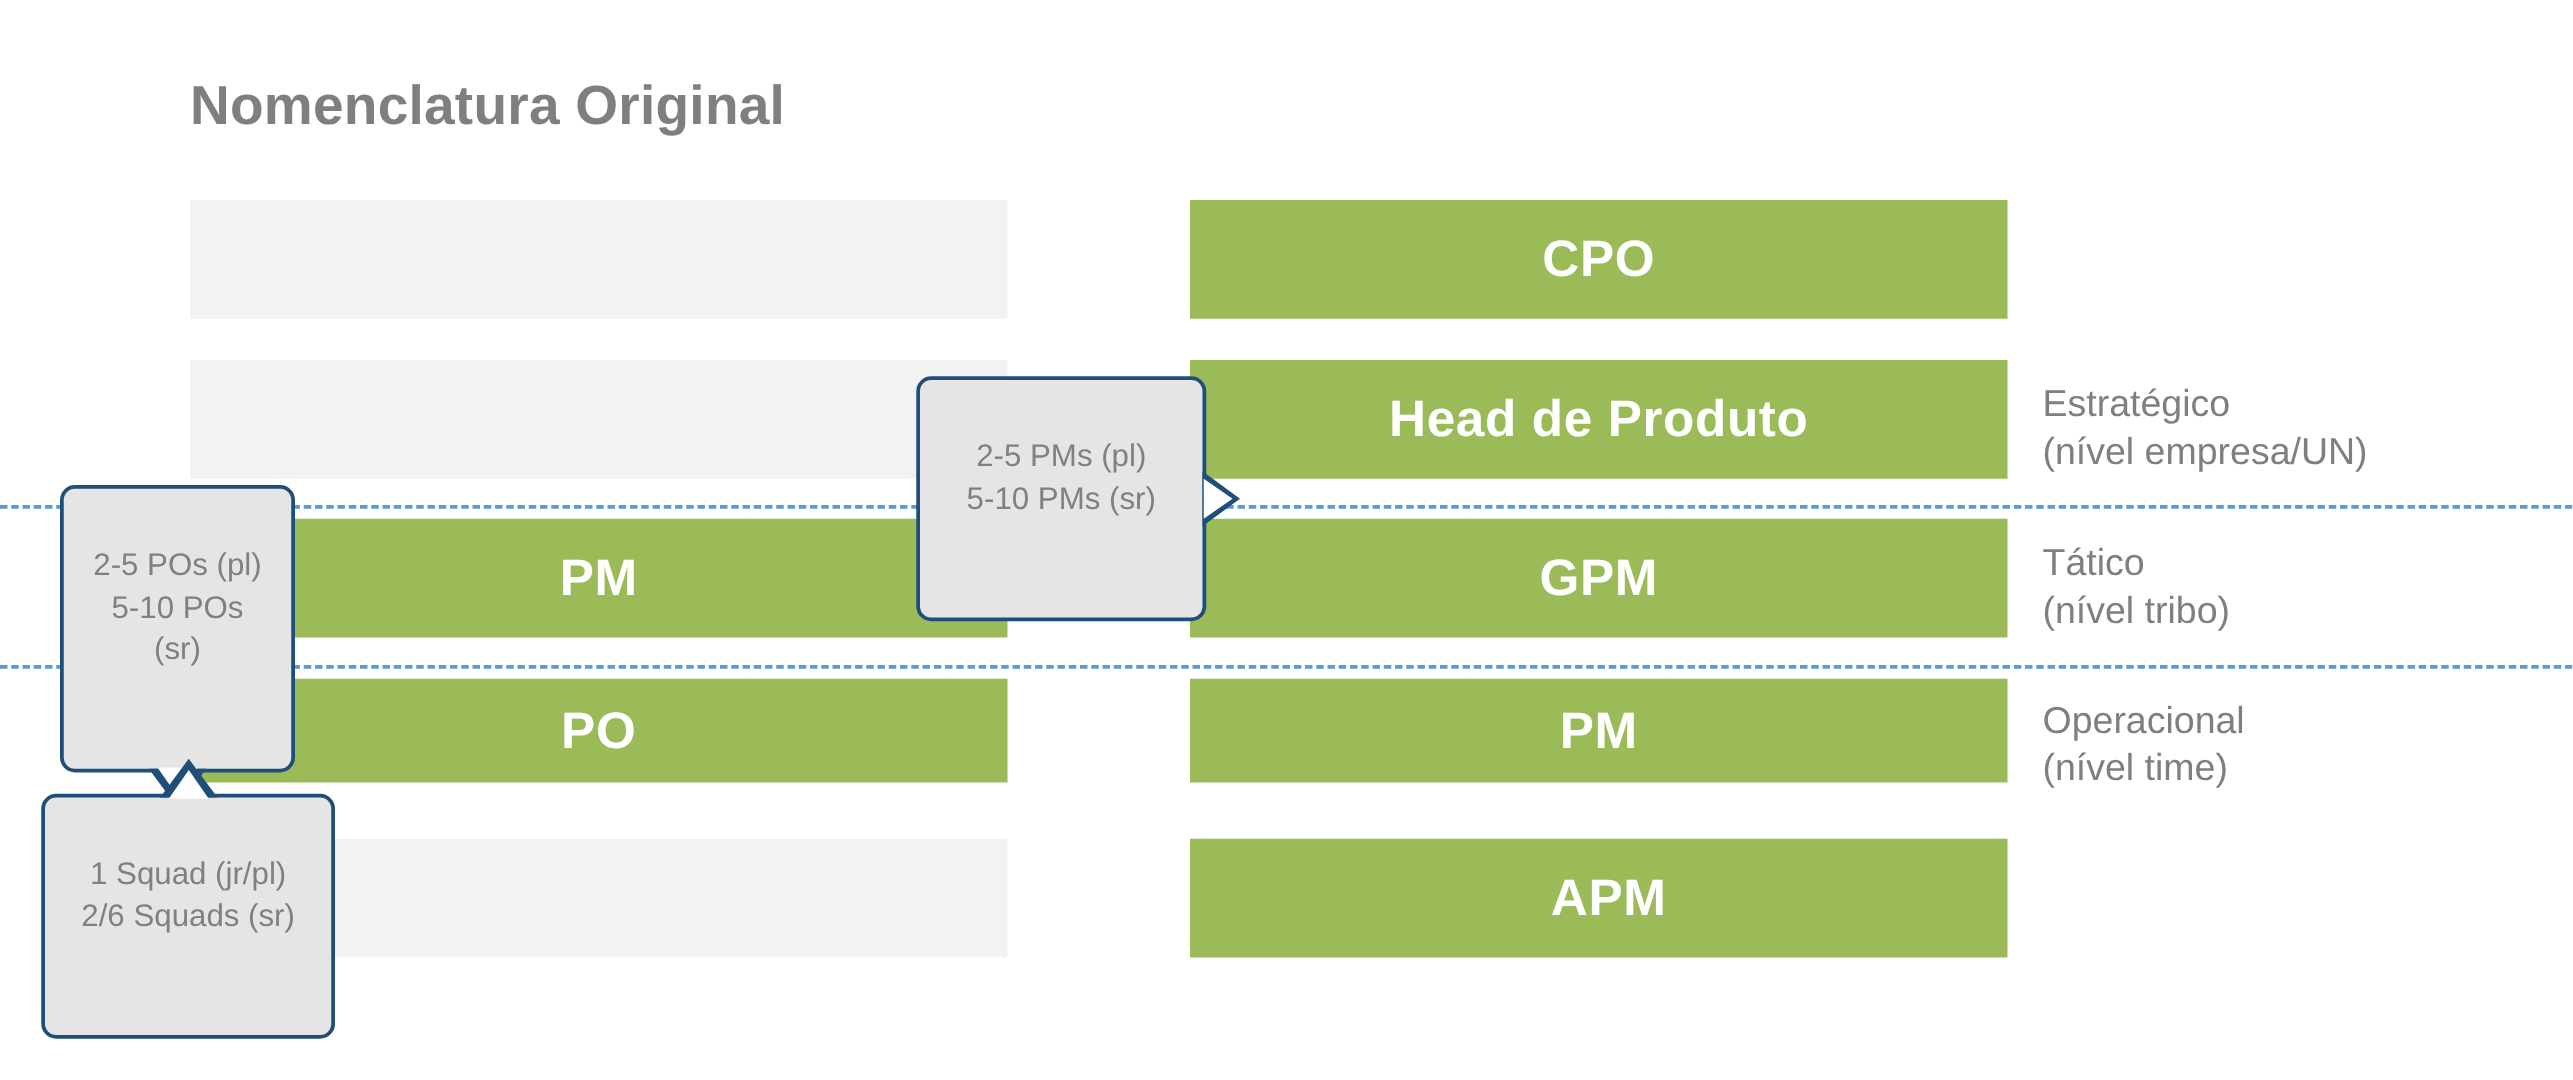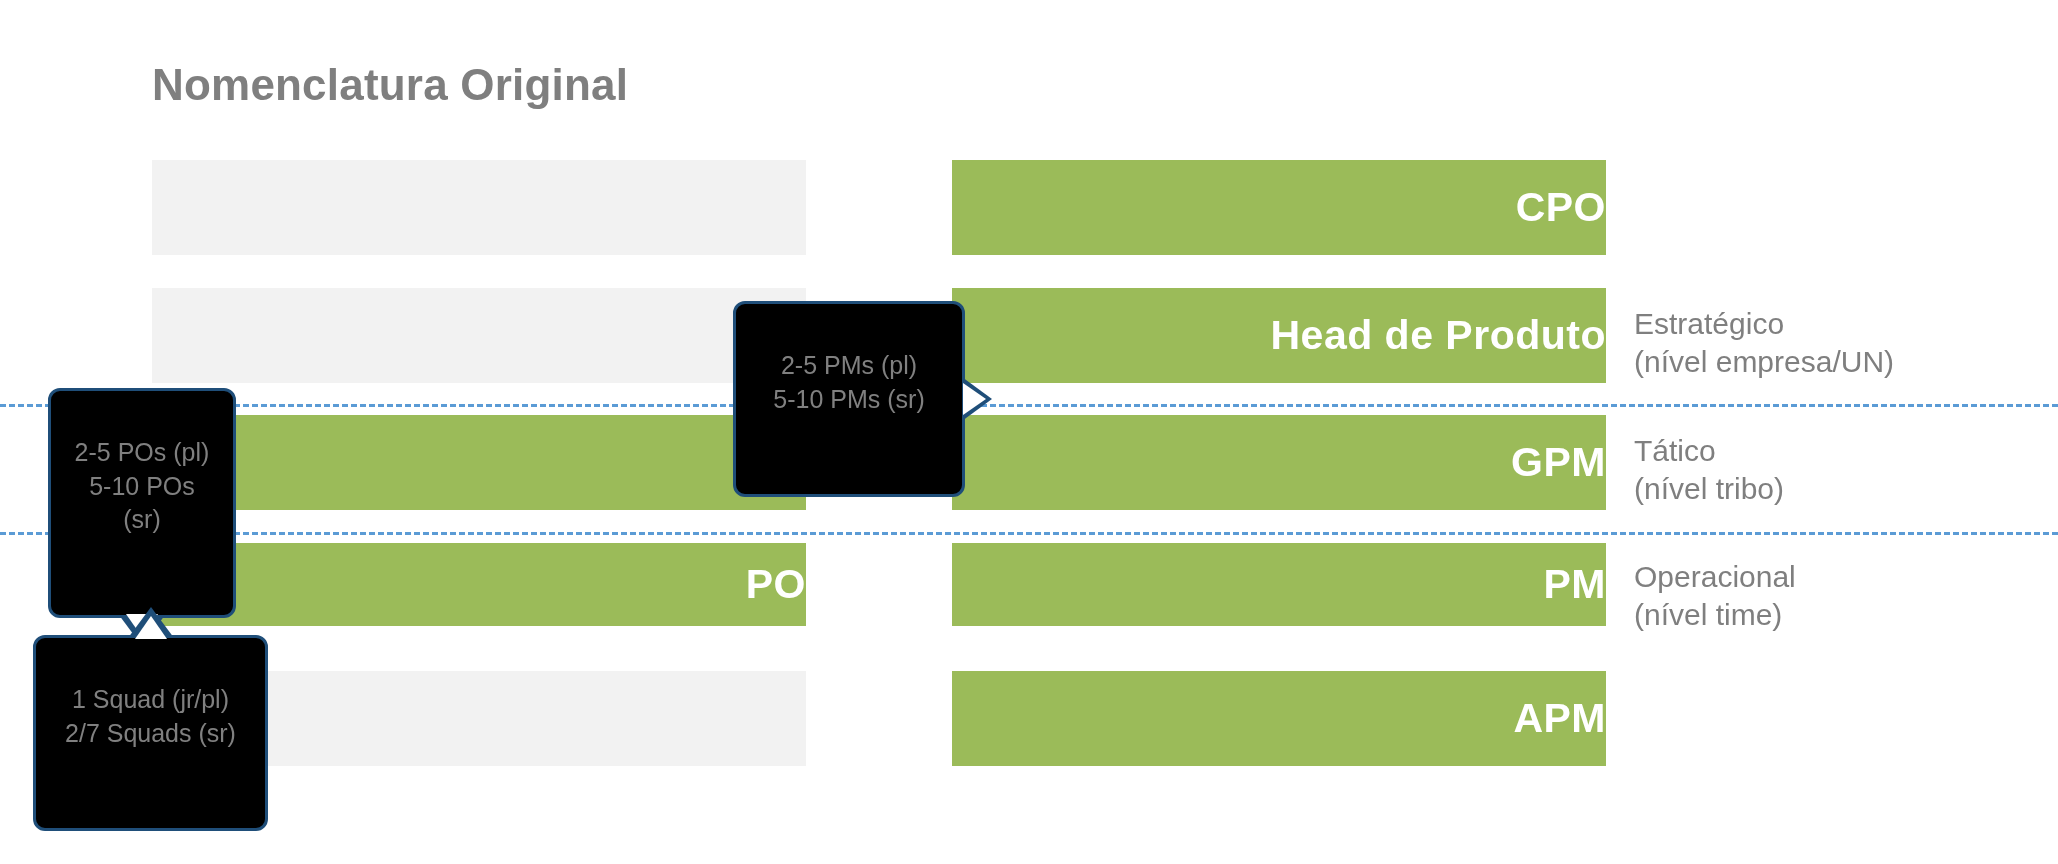--- a/index.html
+++ b/index.html
@@ -31,21 +31,21 @@
     white-space: nowrap;
   }
   #title-left  { left: 152px; width: 654px; top: 60px; }
   #title-right { left: 952px; width: 654px; top: 60px; }
 
   
   .bar {
     position: absolute;
     display: flex;
     align-items: center;
-    justify-content: flex-end;
+    justify-content: center;
     box-sizing: border-box;
   }
   .bar.green { background: #9BBB59; }
   .bar.ghost { background: #F2F2F2; }
   .bar-label {
     font-size: 41px;
     font-weight: bold;
     color: #ffffff;
     letter-spacing: .5px;
     white-space: nowrap;
@@ -82,21 +82,21 @@
     white-space: pre-line;
   }
   #level-strategic  { top: 305px; }
   #level-tactical   { top: 432px; }
   #level-operational{ top: 558px; }
 
   
   .callout {
     position: absolute;
     box-sizing: border-box;
-    background: #000000;
+    background: #e5e5e5;
     border: 3px solid #1F4E79;
     border-radius: 12px;
     color: #808080;
     font-size: 25px;
     line-height: 1.33;
     text-align: center;
     padding: 12px 18px;
     white-space: pre-line;
     z-index: 5;
   }
@@ -224,18 +224,18 @@
 
   <div id="callout-pos" class="callout tail-down">
     <span>2-5 POs (pl)
 5-10 POs (sr)</span>
     <span class="tail"></span>
     <span class="tail-fill"></span>
   </div>
 
   <div id="callout-squads" class="callout tail-up">
     <span>1 Squad (jr/pl)
-2/7 Squads (sr)</span>
+2/6 Squads (sr)</span>
     <span class="tail"></span>
     <span class="tail-fill"></span>
   </div>
 
 </div>
 
 </body></html>

